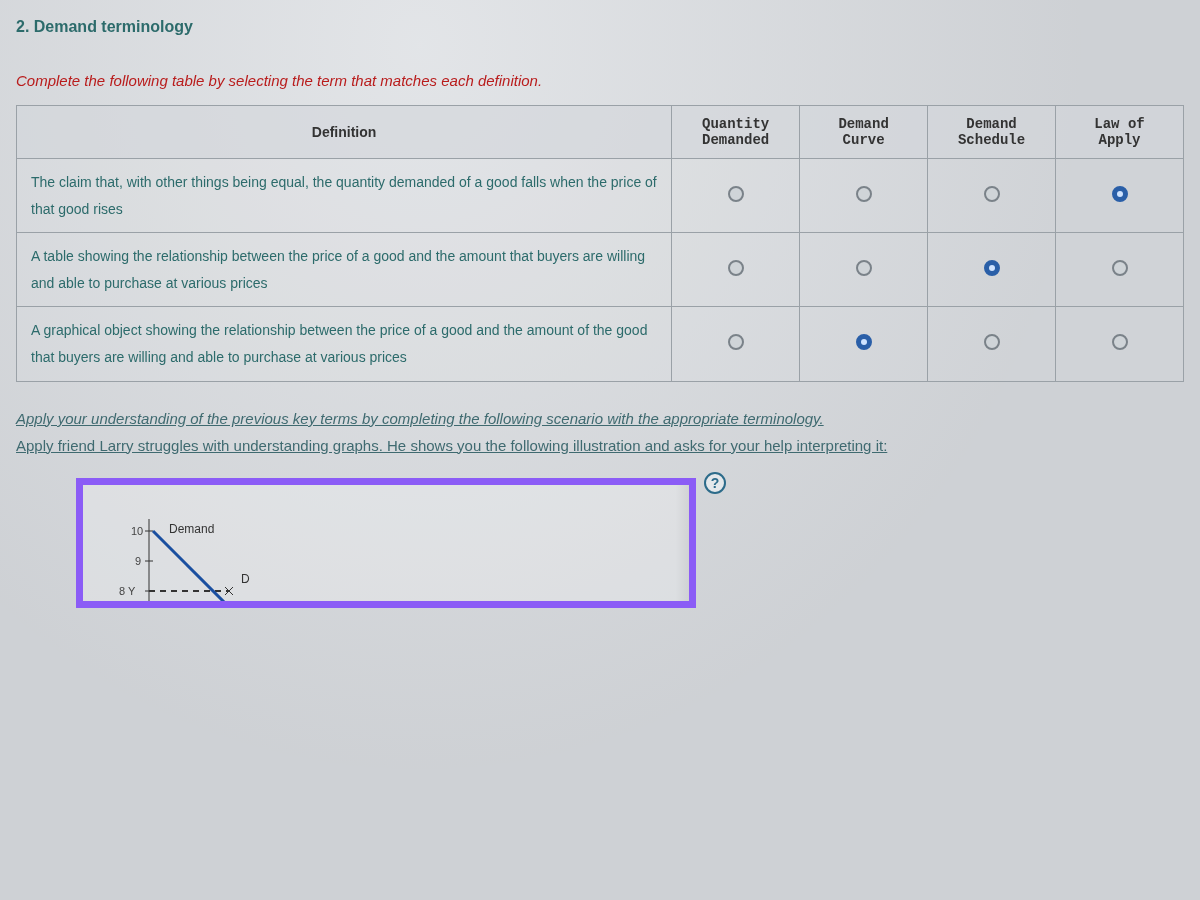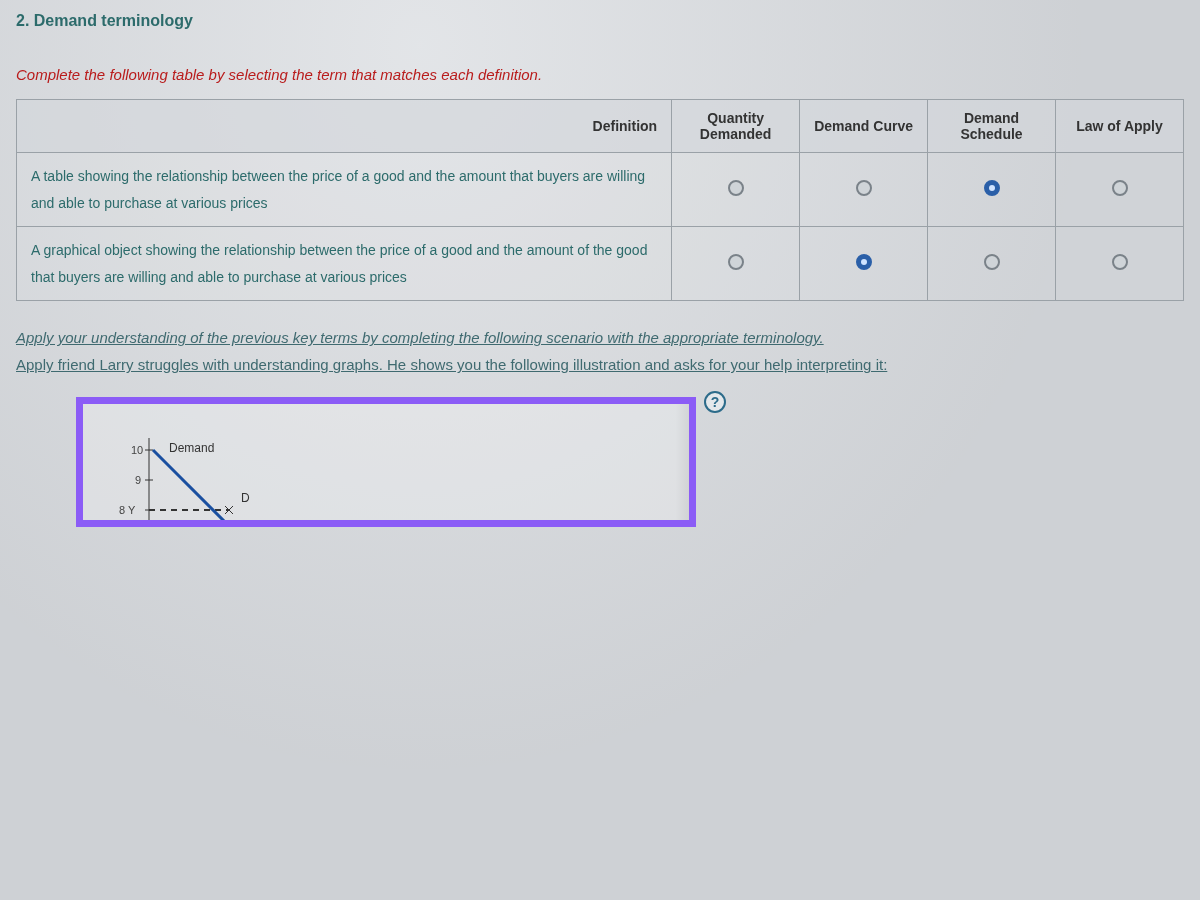--- a/index.html
+++ b/index.html
@@ -7,21 +7,21 @@
     font-family: Arial, Helvetica, sans-serif;
     background: #d9dce0;
     background-image: radial-gradient(ellipse at 35% 5%, rgba(255,255,255,0.25), rgba(0,0,0,0.05) 60%);
     color: #2b2b2b;
     padding: 0;
     width: 1200px;
     height: 900px;
     overflow: hidden;
   }
   .page {
-    padding: 12px 16px 0 16px;
+    padding: 18px 16px 0 16px;
   }
   .section-title {
     color: #2c6b6b;
     font-weight: bold;
     font-size: 16px;
     margin-bottom: 36px;
   }
   .instruction {
     color: #b91c1c;
     font-style: italic;
@@ -43,25 +43,26 @@
   table.defs th, table.defs td {
     border: 1px solid #9aa1a7;
     padding: 10px 14px;
     font-size: 14px;
     vertical-align: middle;
   }
   table.defs th {
     background: rgba(210,214,218,0.6);
     color: #333;
     font-weight: bold;
-    text-align: right;
+    text-align: center;
   }
   table.defs th.center, table.defs td.center {
     text-align: center;
     width: 125px;
+    font-family: Liberation Mono, monospace;
   }
   table.defs td.def {
     color: #2c6b6b;
     line-height: 1.9;
     width: 640px;
   }
   .radio {
     display: inline-block;
     width: 16px;
     height: 16px;
@@ -135,20 +136,27 @@
       <tr>
         <th>Definition</th>
         <th class="center">Quantity Demanded</th>
         <th class="center">Demand Curve</th>
         <th class="center">Demand Schedule</th>
         <th class="center">Law of Apply</th>
       </tr>
     </thead>
     <tbody id="defs-body">
         <tr>
+          <td class="def">The claim that, with other things being equal, the quantity demanded of a good falls when the price of that good rises</td>
+          <td class="center"><span class="radio"></span></td>
+          <td class="center"><span class="radio"></span></td>
+          <td class="center"><span class="radio"></span></td>
+          <td class="center"><span class="radio selected"></span></td>
+        </tr>
+        <tr>
           <td class="def">A table showing the relationship between the price of a good and the amount that buyers are willing and able to purchase at various prices</td>
           <td class="center"><span class="radio"></span></td>
           <td class="center"><span class="radio"></span></td>
           <td class="center"><span class="radio selected"></span></td>
           <td class="center"><span class="radio"></span></td>
         </tr>
         <tr>
           <td class="def">A graphical object showing the relationship between the price of a good and the amount of the good that buyers are willing and able to purchase at various prices</td>
           <td class="center"><span class="radio"></span></td>
           <td class="center"><span class="radio selected"></span></td>

